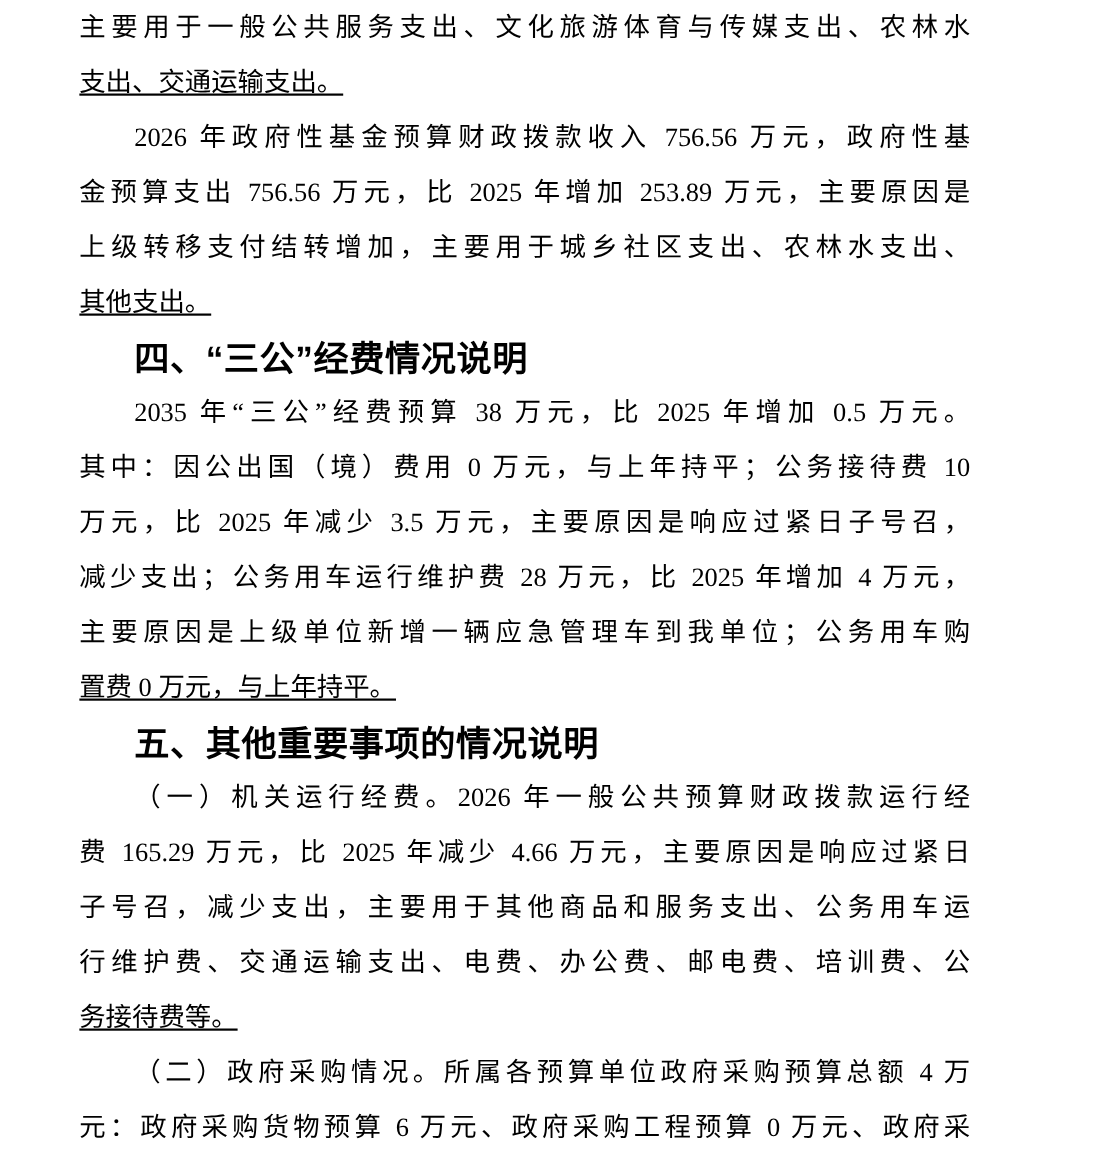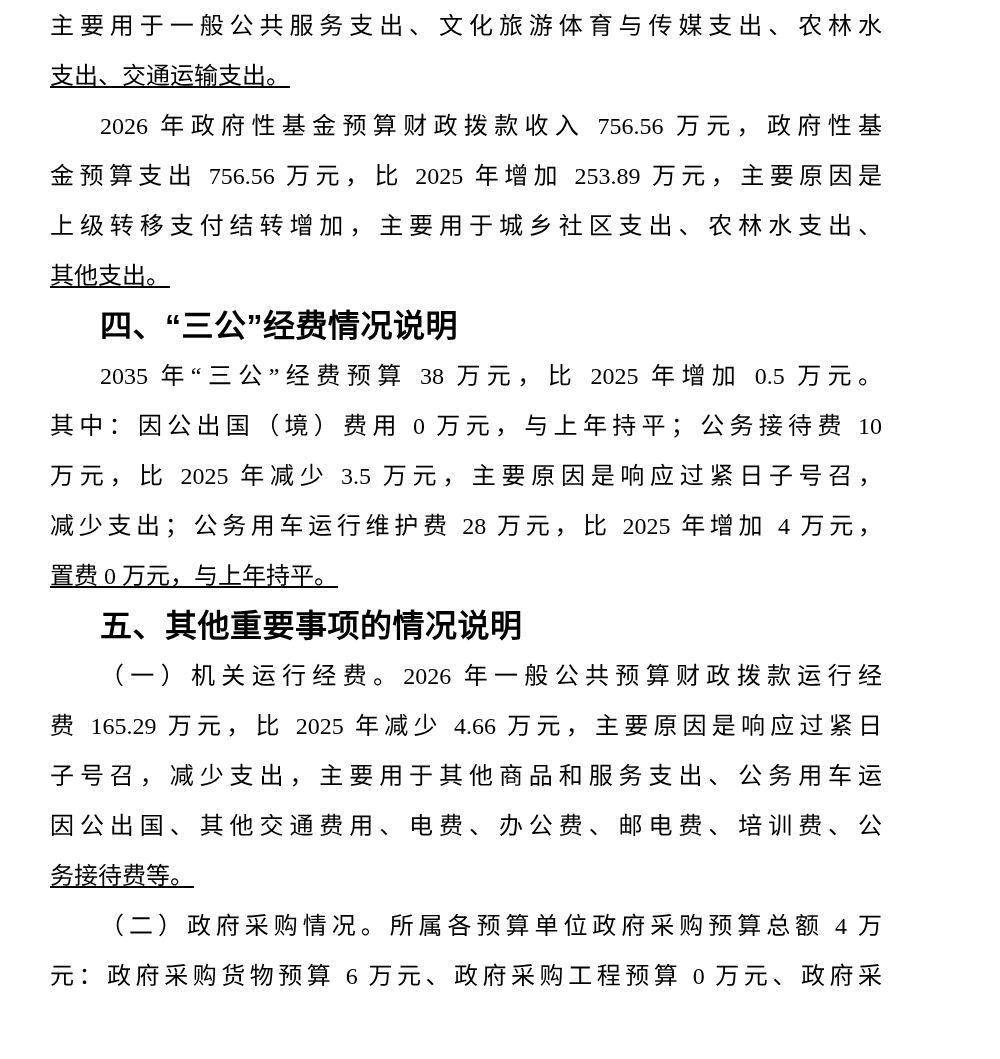--- a/index.html
+++ b/index.html
@@ -10,21 +10,21 @@
   body {
     width: 1000px;
     height: 1059px;
     overflow: hidden;
     color: #000000;
   }
   .page {
     box-sizing: border-box;
     width: 1000px;
     height: 1059px;
-    padding: 1px 118px 0 50px;
+    padding: 1px 118px 0 72px;
     background: #ffffff;
   }
   .para {
     margin: 0;
     padding: 0;
   }
   .line {
     font-family: "Liberation Serif", "DejaVu Serif", serif;
     font-size: 24px;
     line-height: 50px;
@@ -73,30 +73,31 @@
     <div class="line final">其他支出。</div>
   </div>
 
   <h2 class="heading">四、“三公”经费情况说明</h2>
 
   <div class="para">
     <div class="line indent">2035 年“三公”经费预算 38 万元，比 2025 年增加 0.5 万元。</div>
     <div class="line">其中：因公出国（境）费用 0 万元，与上年持平；公务接待费 10</div>
     <div class="line">万元，比 2025 年减少 3.5 万元，主要原因是响应过紧日子号召，</div>
     <div class="line">减少支出；公务用车运行维护费 28 万元，比 2025 年增加 4 万元，</div>
+    <div class="line">主要原因是上级单位新增一辆应急管理车到我单位；公务用车购</div>
     <div class="line final">置费 0 万元，与上年持平。</div>
   </div>
 
   <h2 class="heading">五、其他重要事项的情况说明</h2>
 
   <div class="para">
     <div class="line indent">（一）机关运行经费。2026 年一般公共预算财政拨款运行经</div>
     <div class="line">费 165.29 万元，比 2025 年减少 4.66 万元，主要原因是响应过紧日</div>
     <div class="line">子号召，减少支出，主要用于其他商品和服务支出、公务用车运</div>
-    <div class="line">因公出国、其他交通费用、电费、办公费、邮电费、培训费、公</div>
+    <div class="line">行维护费、交通运输支出、电费、办公费、邮电费、培训费、公</div>
     <div class="line final">务接待费等。</div>
   </div>
 
   <div class="para">
     <div class="line indent">（二）政府采购情况。所属各预算单位政府采购预算总额 4 万</div>
     <div class="line">元：政府采购货物预算 6 万元、政府采购工程预算 0 万元、政府采</div>
   </div>
 
 </div>
 

